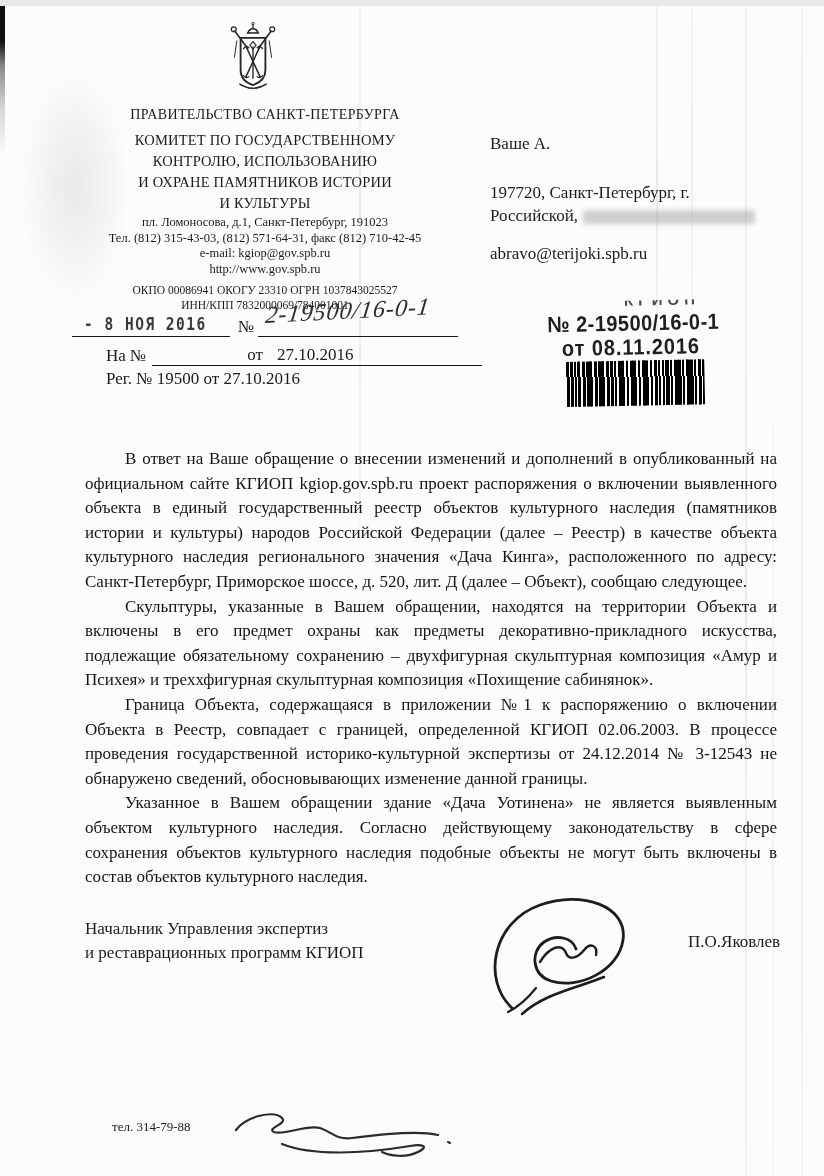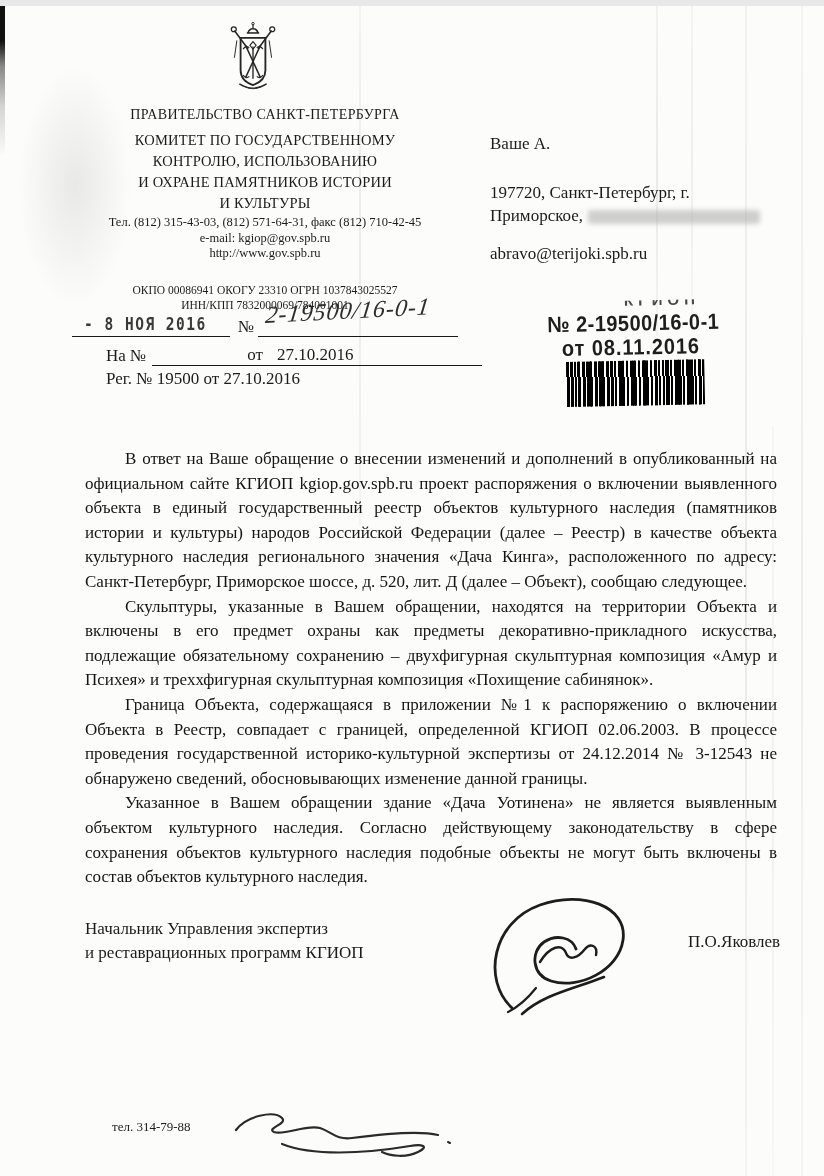--- a/index.html
+++ b/index.html
@@ -124,34 +124,35 @@
     <path d="M28 100 Q50 114 72 100" stroke-width="2.2"></path>
     <path d="M36 104 Q50 112 64 104" stroke-width="1.4"></path>
   </svg>
 
   <div class="org-gov">ПРАВИТЕЛЬСТВО САНКТ-ПЕТЕРБУРГА</div>
   <div class="org-committee">КОМИТЕТ ПО ГОСУДАРСТВЕННОМУ
 КОНТРОЛЮ, ИСПОЛЬЗОВАНИЮ
 И ОХРАНЕ ПАМЯТНИКОВ ИСТОРИИ
 И КУЛЬТУРЫ</div>
   <div class="org-contact">
+    <div>пл. Ломоносова, д.1, Санкт-Петербург, 191023</div>
     <div>Тел. (812) 315-43-03, (812) 571-64-31, факс (812) 710-42-45</div>
     <div>e-mail: kgiop@gov.spb.ru</div>
     <div>http://www.gov.spb.ru</div>
   </div>
   <div class="org-codes">
     <div>ОКПО 00086941   ОКОГУ 23310   ОГРН 1037843025527</div>
     <div>ИНН/КПП 7832000069/784001001</div>
   </div>
 
   <div class="recipient">
     <div class="name">Ваше А.</div>
     <div>197720, Санкт-Петербург, г.</div>
     <div>
-      <span>Приморское,</span><span class="redacted"></span>
+      <span>Российской,</span><span class="redacted"></span>
     </div>
     <div class="email">abravo@terijoki.spb.ru</div>
   </div>
 
   <div class="ref">
     <div class="u-line1"></div>
     <div class="date-stamp">- 8 НОЯ 2016</div>
     <div class="num-label">№</div>
     <div class="u-line2"></div>
     <div class="handwritten-num">2-19500/16-0-1</div>

